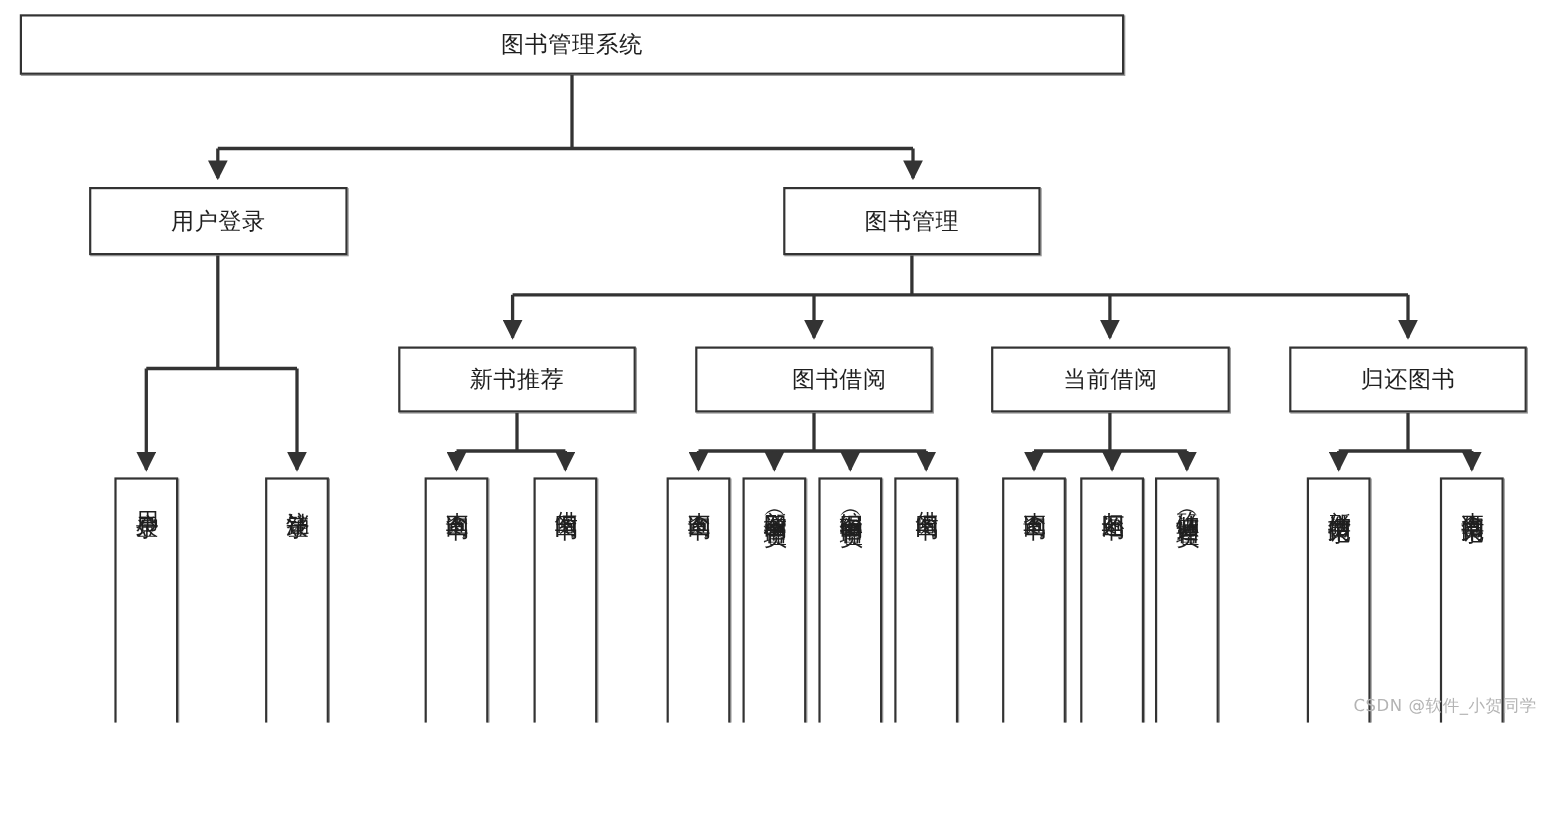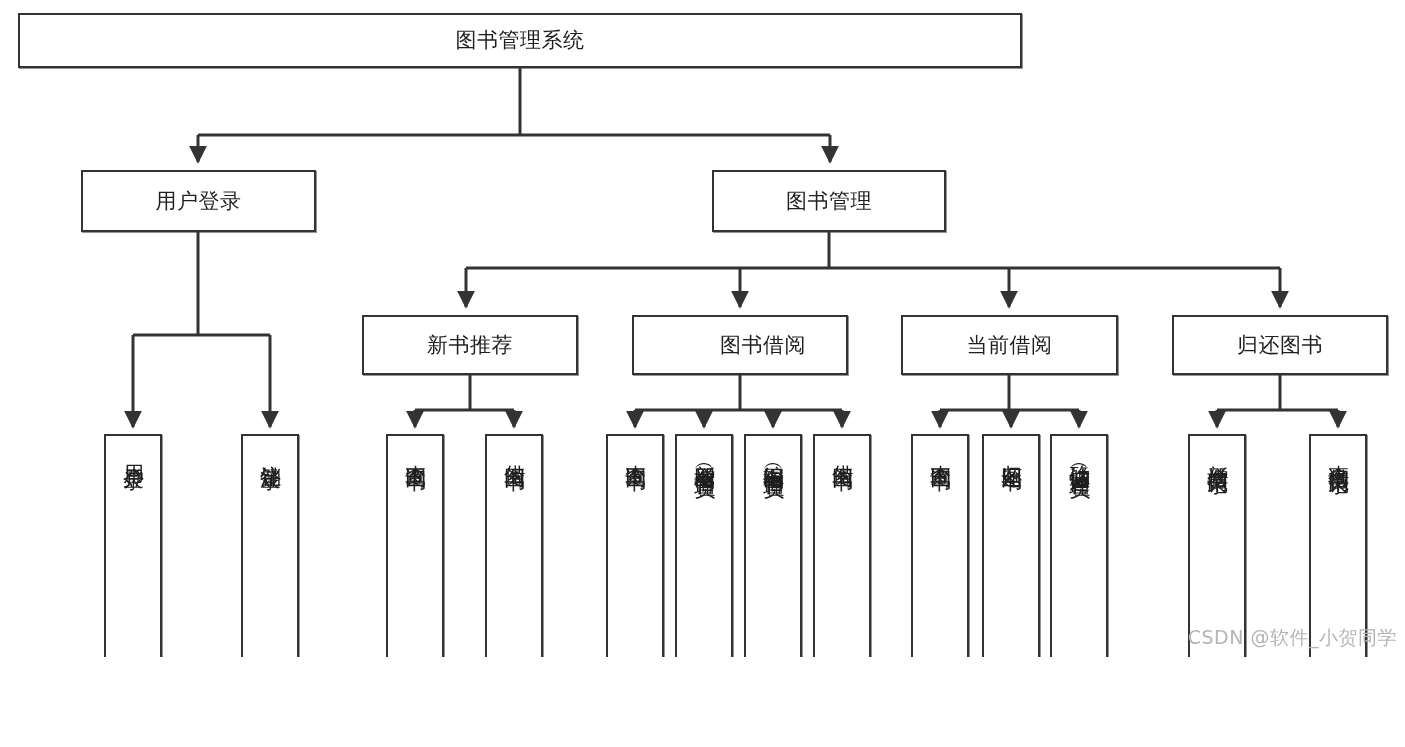--- a/index.html
+++ b/index.html
@@ -50,21 +50,21 @@
     max-height:282px;
   }
   .leaf{
     align-items:flex-start;
     padding-top:12px;
   }
   .watermark{
     position:absolute;
     right:8px;
     bottom:6px;
-    font-size:19px;
+    font-size:15px;
     color:#b4b4b4;
     white-space:nowrap;
     letter-spacing:0.5px;
   }
 </style>
 </head>
 <body>
 
 <div id="canvas">
 

